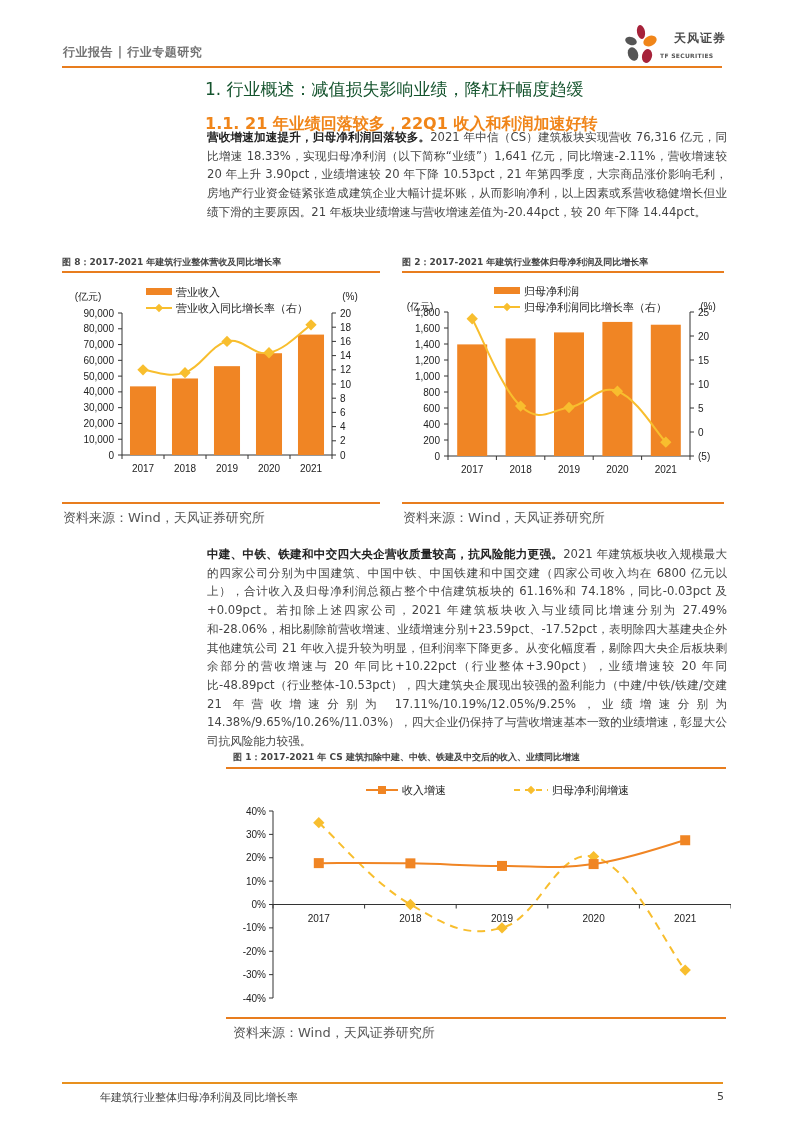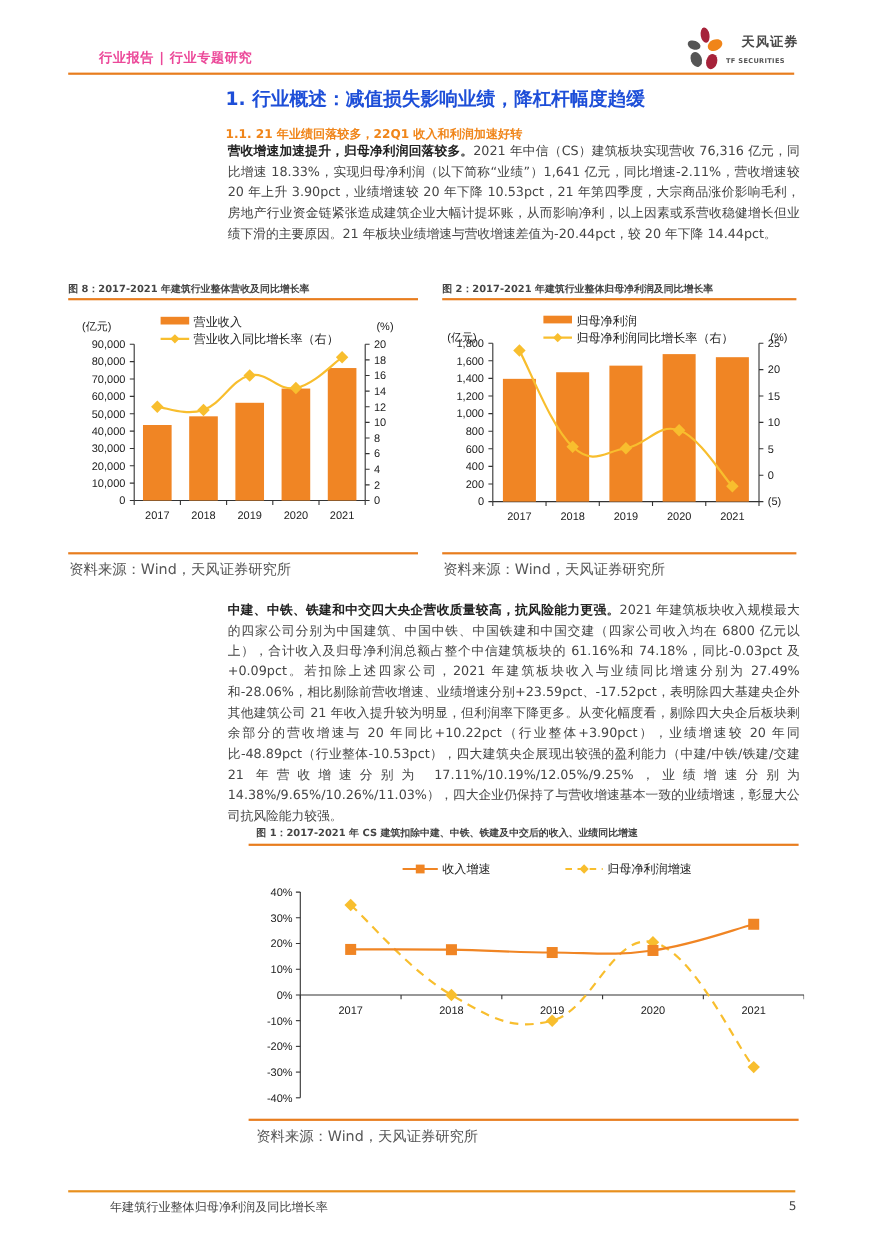--- a/index.html
+++ b/index.html
@@ -1,24 +1,24 @@
 <!DOCTYPE html>
 <html><head>
 <meta charset="utf-8">
 <style>
   html,body{margin:0;padding:0;background:#fff;}
   body{width:793px;height:1122px;position:relative;overflow:hidden;font-family:"DejaVu Sans","Liberation Sans",sans-serif;color:#333;}
   .abs{position:absolute;}
-  .hdr-text{left:63px;top:44px;font-size:12px;font-weight:bold;color:#ec4899;letter-spacing:0.5px;margin-left:27px;}
+  .hdr-text{left:63px;top:44px;font-size:12px;font-weight:bold;color:#737373;letter-spacing:0.5px;}
   .hdr-line{left:62px;top:66px;width:660px;height:2px;background:#E87D1E;}
   .logo{left:622px;top:26px;width:110px;height:42px;}
   .logo-cn{left:674px;top:30px;font-size:12px;font-weight:bold;color:#4a4a4a;letter-spacing:1px;}
   .logo-en{left:660px;top:52px;font-size:6px;font-weight:bold;color:#555;letter-spacing:0.3px;}
-  .h1{left:205px;top:78px;font-size:17px;font-weight:bold;color:#1d4ed8;}
-  .h2{left:205px;top:114px;font-size:11px;font-weight:bold;color:#F08519;}
+  .h1{left:205px;top:78px;font-size:17px;font-weight:normal;color:#14532d;}
+  .h2{left:205px;top:114px;font-size:16px;font-weight:bold;color:#F08519;}
   .para{font-size:11.6px;line-height:18.7px;color:#444;text-align:justify;}
   .para b{color:#222;}
   .p1{left:207px;top:128px;width:520px;}
   .p2{left:207px;top:545px;width:520px;}
   .figtitle{font-size:9px;font-weight:bold;color:#444;}
   .figline{height:1.5px;background:#E87D1E;}
   .source{font-size:13px;color:#555;}
   .ftline{left:62px;top:1082px;width:661px;height:2px;background:#E8901E;}
   .ftext{left:100px;top:1090px;font-size:11px;color:#444;}
   .fpage{left:717px;top:1090px;font-size:11px;color:#444;}

